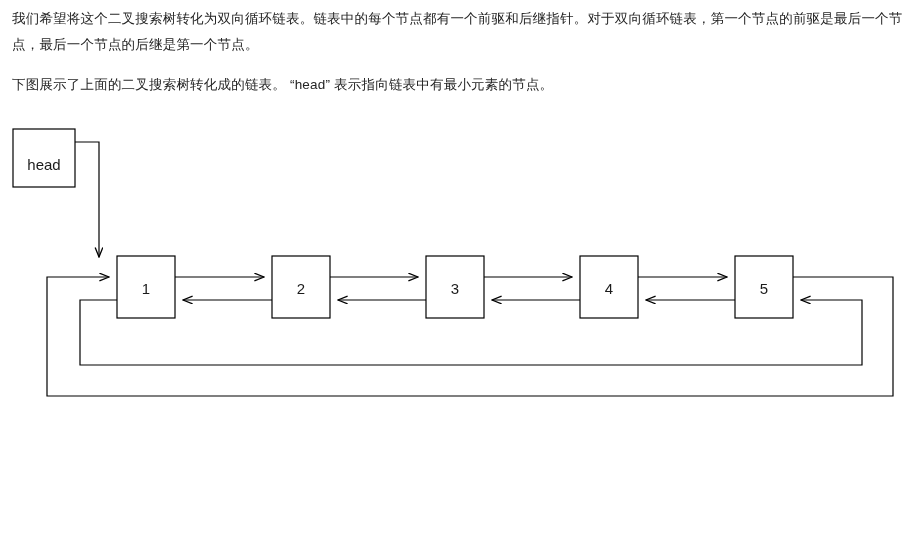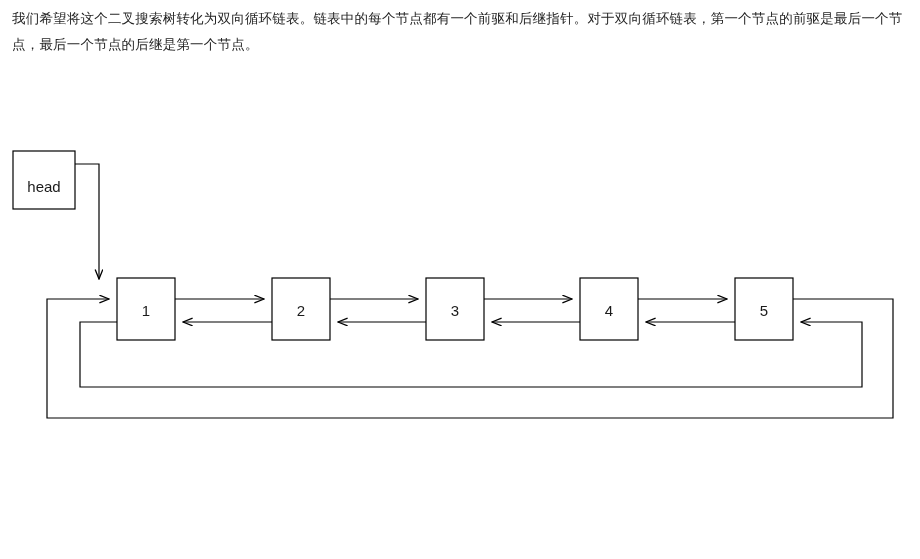--- a/index.html
+++ b/index.html
@@ -28,21 +28,21 @@
     color: #242424;
     letter-spacing: 0.2px;
   }
   #para-1 { left: 12px; top: 6px; width: 896px; }
   #para-2 { left: 12px; top: 72px; width: 896px; }
   #para-3 { left: 12px; top: 496px; width: 896px; }
 
   .figure {
     position: absolute;
     left: 0px;
-    top: 136px;
+    top: 114px;
     width: 920px;
     height: 310px;
   }
   .figure svg {
     display: block;
   }
   .node-label {
     font-family: "Liberation Sans", sans-serif;
     font-size: 15px;
     fill: #1b1b1b;
@@ -52,20 +52,21 @@
     font-size: 15px;
     fill: #1b1b1b;
   }
 </style>
 </head>
 <body>
 
 <div class="page">
 
   <div class="para" id="para-1">我们希望将这个二叉搜索树转化为双向循环链表。链表中的每个节点都有一个前驱和后继指针。对于双向循环链表，第一个节点的前驱是最后一个节点，最后一个节点的后继是第一个节点。</div>
+  <div class="para" id="para-2">下图展示了上面的二叉搜索树转化成的链表。 “head” 表示指向链表中有最小元素的节点。</div>
 
   <div class="figure">
     <svg width="920" height="310" viewBox="0 0 920 310" xmlns="http://www.w3.org/2000/svg">
       <defs>
         <marker id="arrow" markerWidth="9" markerHeight="9" refX="8" refY="3.2" orient="auto" markerUnits="strokeWidth">
           <path d="M0,0 L8,3.2 L0,6.4" fill="none" stroke="#000000" stroke-width="1.1"></path>
         </marker>
       </defs>
 
       <g>

